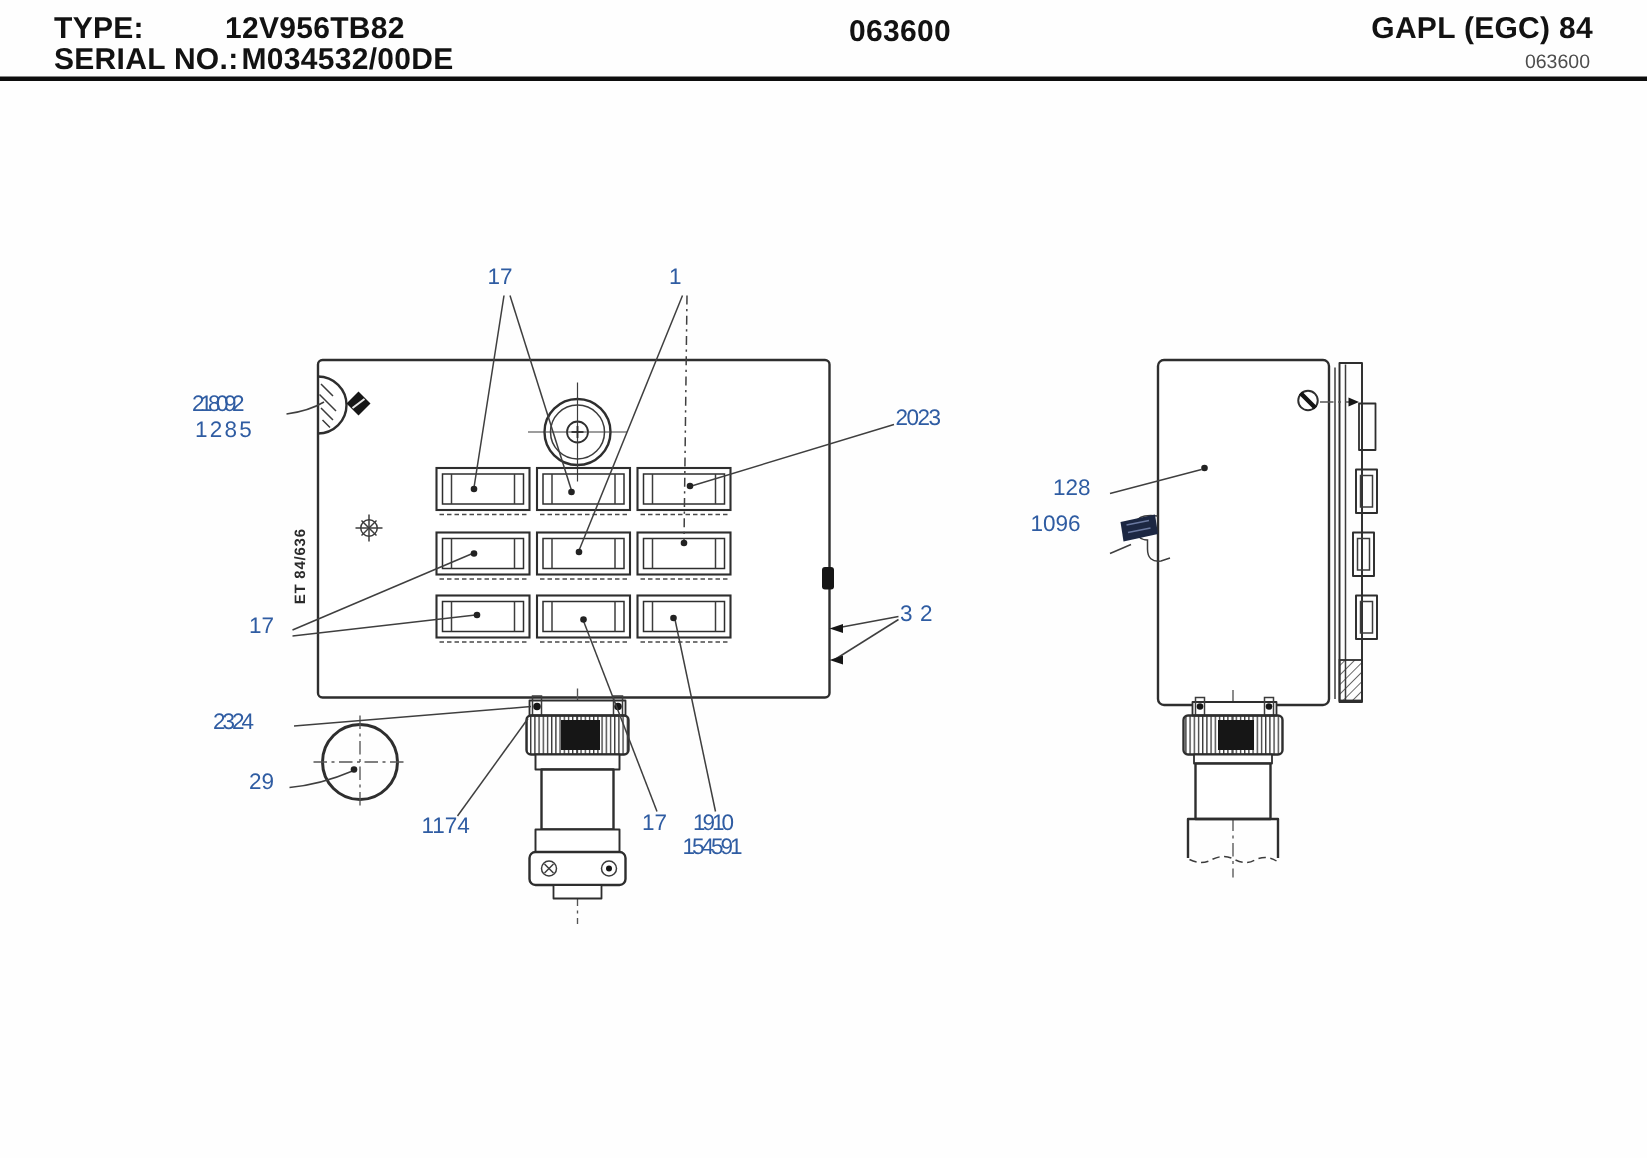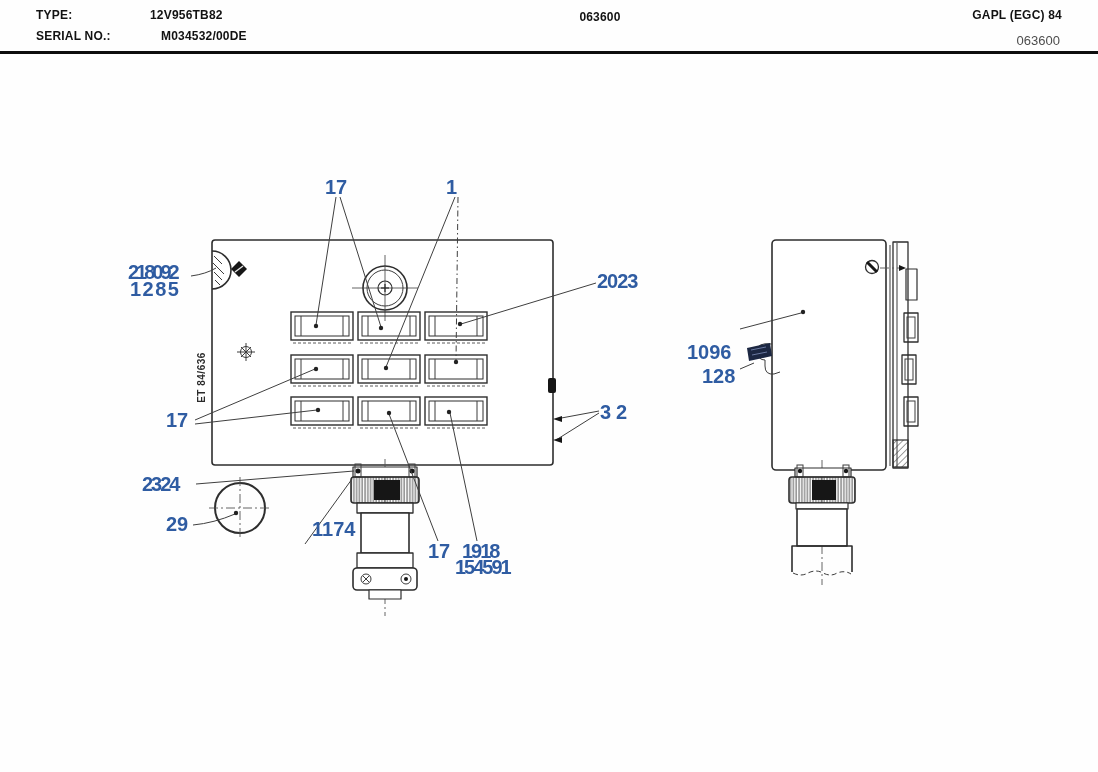--- a/index.html
+++ b/index.html
@@ -2,39 +2,38 @@
 <html style="--callout-color: #2f5ca2;"><head>
 <meta charset="utf-8">
 <style>
   html,body{margin:0;padding:0;}
   body{
     width:1098px;height:772px;position:relative;overflow:hidden;
     background:#fefefe;font-family:"Liberation Sans",sans-serif;color:#111;
   }
   .page{position:absolute;inset:0;}
   
-  .hdr-text{position:absolute;font-size:12px;font-weight:bold;color:#121212;letter-spacing:.2px;white-space:nowrap;}
+  .hdr-text{position:absolute;font-size:20px;font-weight:bold;color:#121212;letter-spacing:.2px;white-space:nowrap;}
   .hdr-sep{position:absolute;left:0;top:51px;width:1098px;height:3px;background:#0d0d0d;}
   .hdr-small{position:absolute;font-size:13px;color:#4d4d4d;font-weight:normal;}
   
   svg.draw{position:absolute;left:0;top:0;}
   .s1{stroke:#2e2e2e;stroke-width:1.6;fill:none;stroke-linejoin:round;}
   .s2{stroke:#3c3c3c;stroke-width:1;fill:none;}
   .sfill{stroke:#2e2e2e;stroke-width:1.6;fill:#ffffff;stroke-linejoin:round;}
   .lead{stroke:#3f3f3f;stroke-width:1;fill:none;}
   .cl{stroke:#555;stroke-width:.9;fill:none;stroke-dasharray:9 3 2 3;}
   .dot{fill:#222;stroke:none;}
   .dark{fill:#161616;stroke:none;}
   .slot{stroke:#2e2e2e;stroke-width:1.4;fill:none;}
   .slotdash{stroke:#4a4a4a;stroke-width:.9;fill:none;stroke-dasharray:3 2;}
   
   .callout{
-    position:absolute;font-size:20px;line-height:1;white-space:nowrap;
+    position:absolute;font-size:15px;line-height:1;white-space:nowrap;
     color:var(--callout-color,#2f5ca2);
-    font-weight:bold;
   }
   .stamp{
     position:absolute;left:168px;top:372px;width:66px;text-align:center;
     transform:rotate(-90deg);transform-origin:center;
     font-size:10px;font-weight:bold;color:#2a2a2a;letter-spacing:.5px;white-space:nowrap;
   }
 </style>
 </head>
 <body>
 
@@ -217,24 +216,24 @@
   </svg>
 
   <div class="stamp">ET 84/636</div>
 
   <div id="callout-layer">
       <div class="callout" style="left: 325px; top: 177px;">17</div>
       <div class="callout" style="left: 446px; top: 177px;">1</div>
       <div class="callout" style="left: 128px; top: 262px; letter-spacing: -3px;">218092</div>
       <div class="callout" style="left: 130px; top: 279px; letter-spacing: 1.5px;">1285</div>
       <div class="callout" style="left: 597px; top: 271px; letter-spacing: -1px;">2023</div>
-      <div class="callout" style="left: 702px; top: 318px; margin-top: 48px;">128</div>
+      <div class="callout" style="left: 702px; top: 318px;">128</div>
       <div class="callout" style="left: 687px; top: 342px;">1096</div>
       <div class="callout" style="left: 166px; top: 410px;">17</div>
       <div class="callout" style="left: 600px; top: 402px; letter-spacing: 5px;">32</div>
       <div class="callout" style="left: 142px; top: 474px; letter-spacing: -2px; text-align: right;">2324</div>
       <div class="callout" style="left: 166px; top: 514px;">29</div>
-      <div class="callout" style="left: 281px; top: 519px; margin-left: 31px;">1174</div>
+      <div class="callout" style="left: 281px; top: 543px;">1174</div>
       <div class="callout" style="left: 428px; top: 541px;">17</div>
-      <div class="callout" style="left: 462px; top: 541px; letter-spacing: -2px;">1918</div>
+      <div class="callout" style="left: 462px; top: 541px; letter-spacing: -2px;">1910</div>
       <div class="callout" style="left: 455px; top: 557px; letter-spacing: -2px;">154591</div>
     </div>
 </div>
 
 </body></html>

